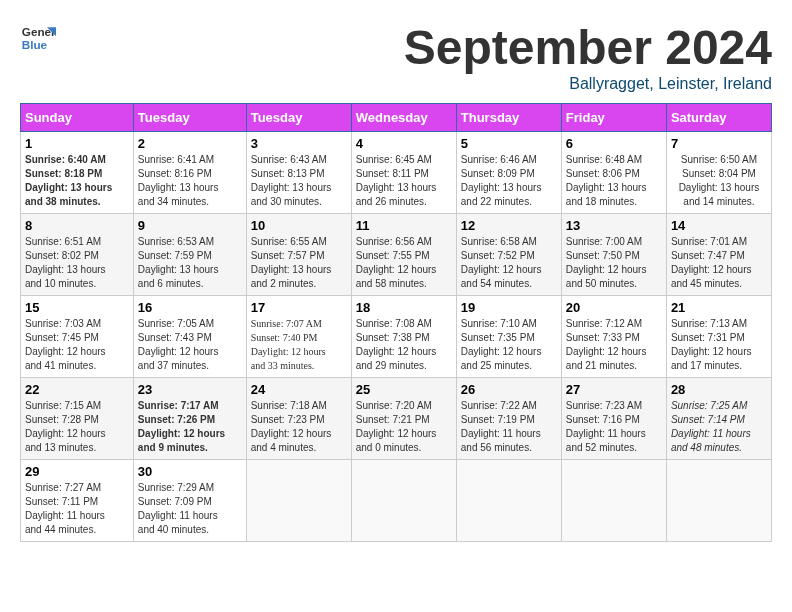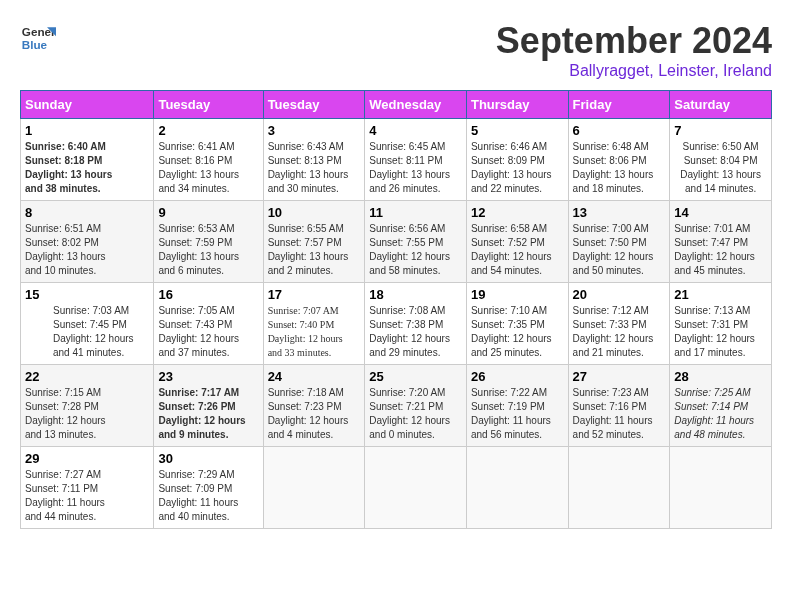--- a/index.html
+++ b/index.html
@@ -22,27 +22,27 @@
       gap: 4px;
     }
     .logo-icon {
       width: 36px;
       height: 36px;
     }
     .title-block {
       text-align: right;
     }
     .calendar-title {
-      font-size: 36px;
+      font-size: 48px;
       font-weight: bold;
       color: #333;
     }
     .calendar-subtitle {
       font-size: 16px;
-      color: #6d28d9;
+      color: #0c4a6e;
       text-align: right;
     }
     table {
       width: 100%;
       border-collapse: collapse;
       font-size: 11px;
     }
     thead tr th {
       background-color: #d946ef;
       color: #fff;
@@ -205,21 +205,21 @@
           <span class="day-num">14</span>
           <div class="day-info" style="white-space: pre-line;">Sunrise: 7:01 AM
 Sunset: 7:47 PM
 Daylight: 12 hours
 and 45 minutes.</div>
         </td>
       </tr>
       <tr>
         <td>
           <span class="day-num">15</span>
-          <div class="day-info" style="white-space: pre-line; margin-left: 28px;">Sunrise: 7:03 AM
+          <div class="day-info" style="white-space: pre-line;">Sunrise: 7:03 AM
 Sunset: 7:45 PM
 Daylight: 12 hours
 and 41 minutes.</div>
         </td>
         <td>
           <span class="day-num">16</span>
           <div class="day-info" style="white-space: pre-line;">Sunrise: 7:05 AM
 Sunset: 7:43 PM
 Daylight: 12 hours
 and 37 minutes.</div>

